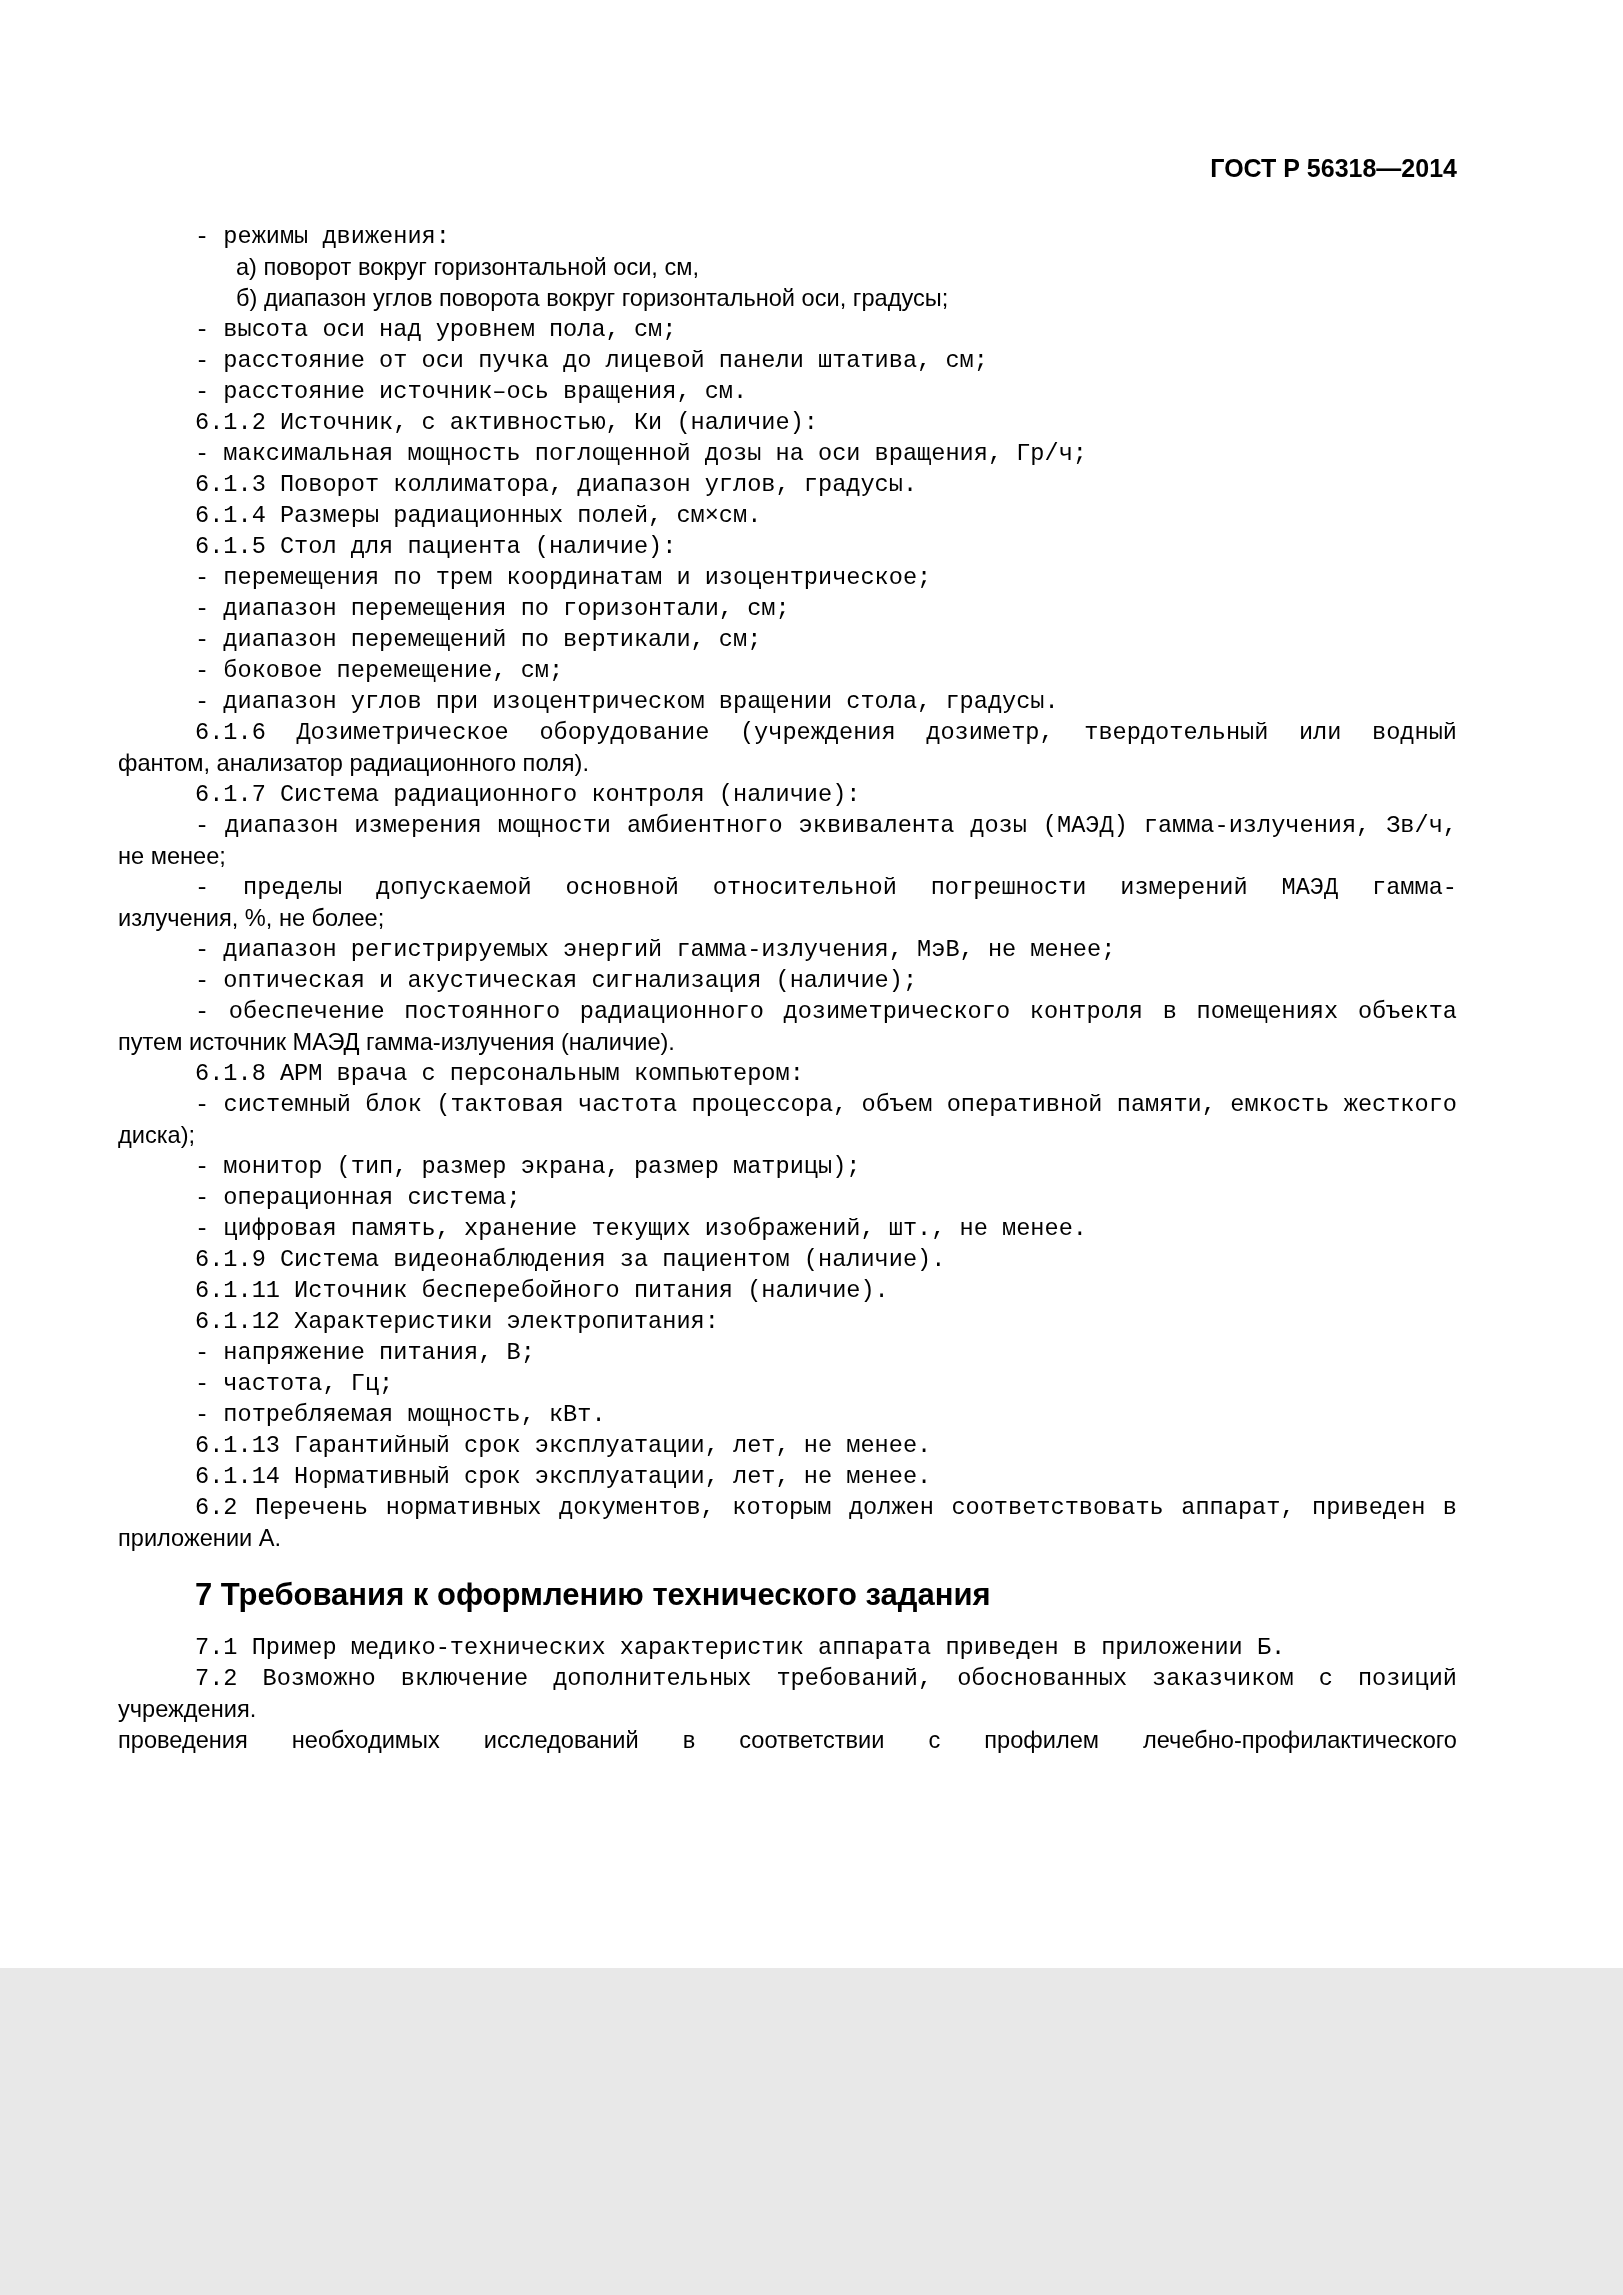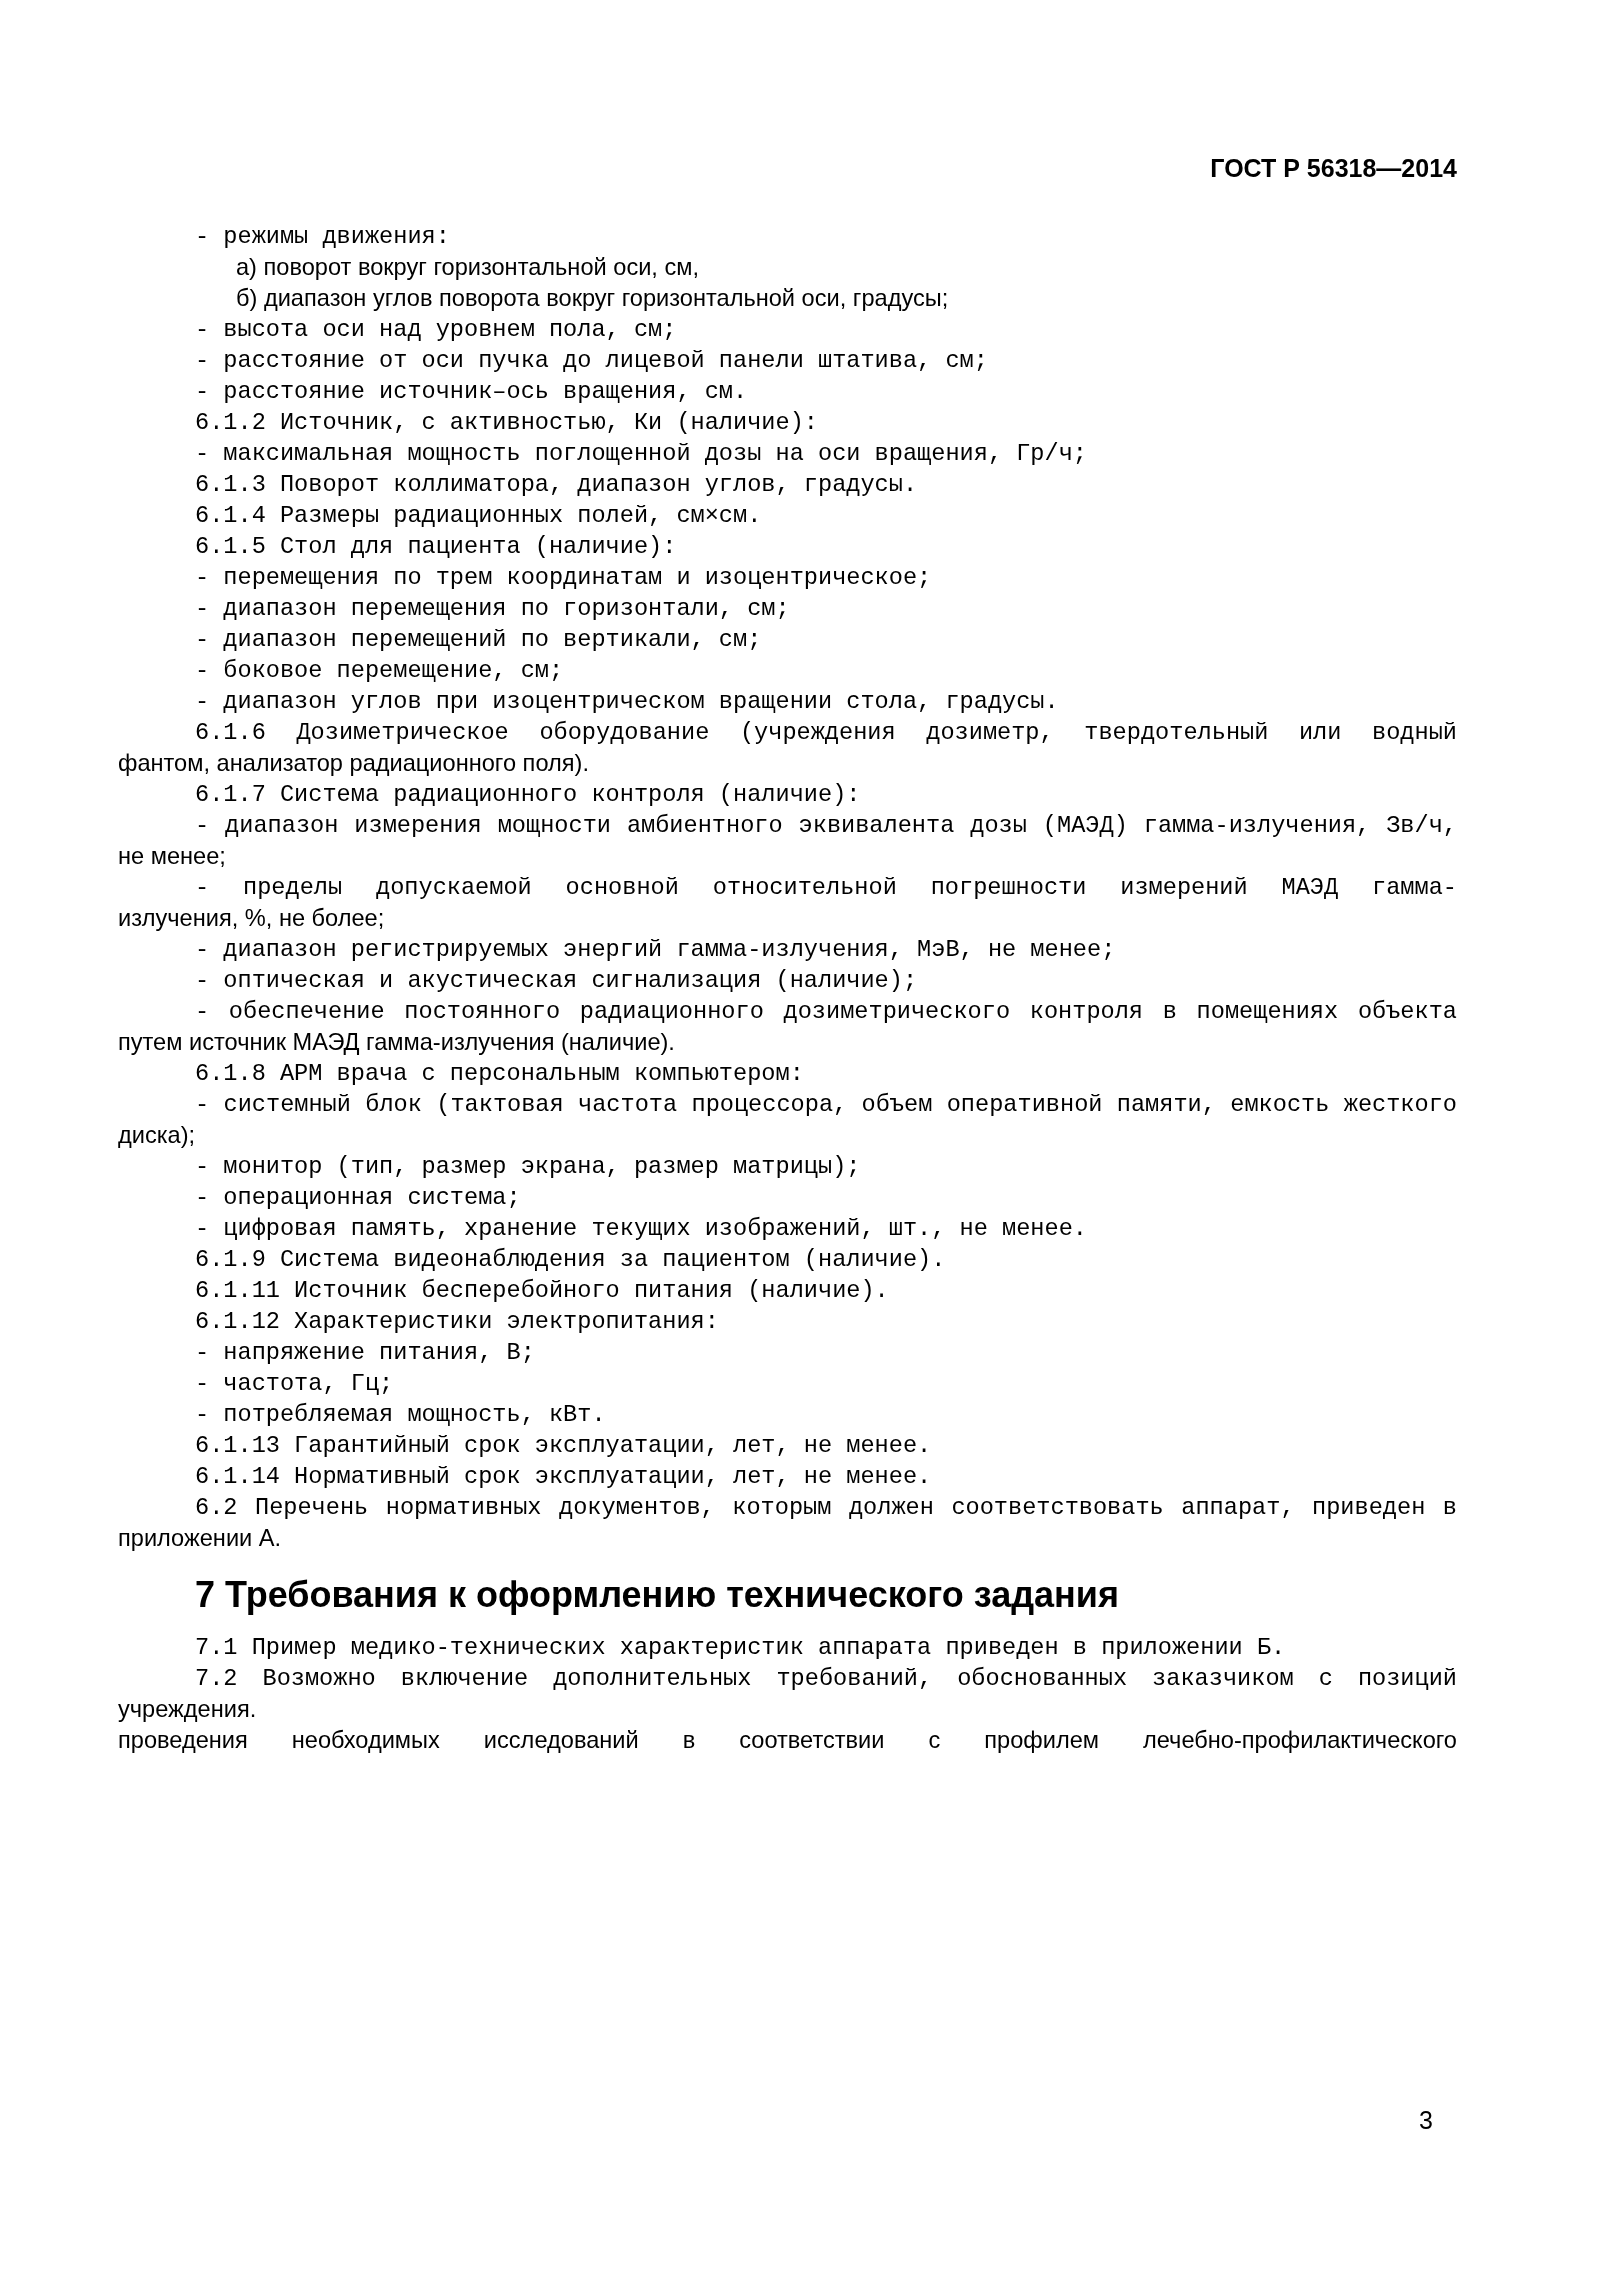--- a/index.html
+++ b/index.html
@@ -1,20 +1,20 @@
 <!DOCTYPE html>
 <html lang="ru" style="font-size:10.5px"><head>
 <meta charset="utf-8">
 <title>ГОСТ Р 56318—2014 — страница 3</title>
 <style>
   html, body { margin: 0; padding: 0; background: #e8e8e8; }
   .page {
     position: relative;
     width: 1623px;
-    height: 2295px;
+    height: 1968px;
     background: #ffffff;
     color: #000000;
     font-family: "Liberation Sans", "DejaVu Sans", sans-serif;
     overflow: hidden;
   }
   .running-header {
     position: absolute;
     top: 154px;
     left: 118px;
     width: 1339px;
@@ -37,21 +37,21 @@
   .para { padding-left: 77px; font-family: Liberation Mono, monospace; }
   .sub  { padding-left: 118px; }
   .cont { padding-left: 0; }
   .just {
     text-align: justify;
     text-align-last: justify;
     text-justify: inter-word;
   }
   .heading {
     font-weight: bold;
-    font-size: 36px;
+    font-size: 31px;
     line-height: 41px;
     padding: 19.6px 0 17px 77px;
   }
   .page-footer {
     position: absolute;
     top: 2106px;
     left: 118px;
     width: 1315px;
     text-align: right;
     font-size: 25px;

